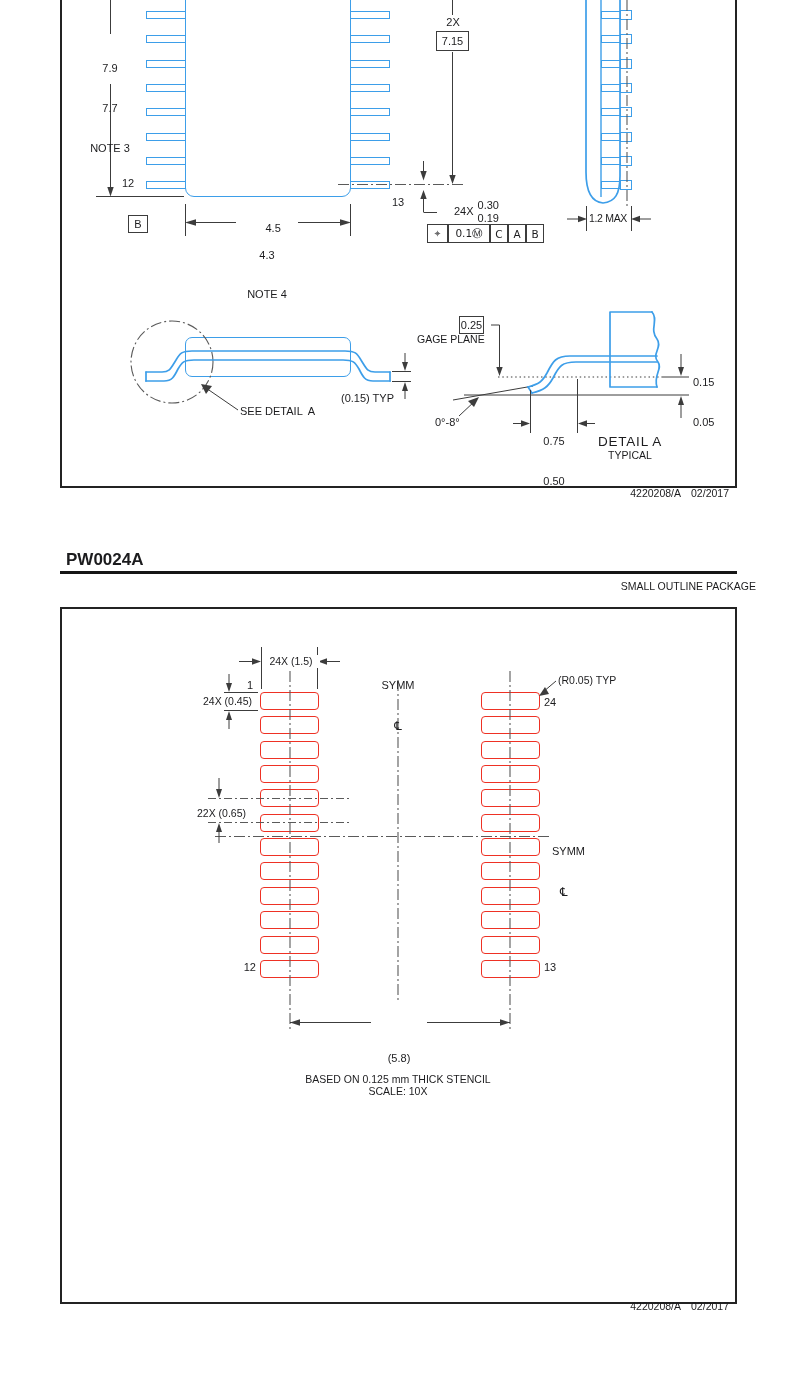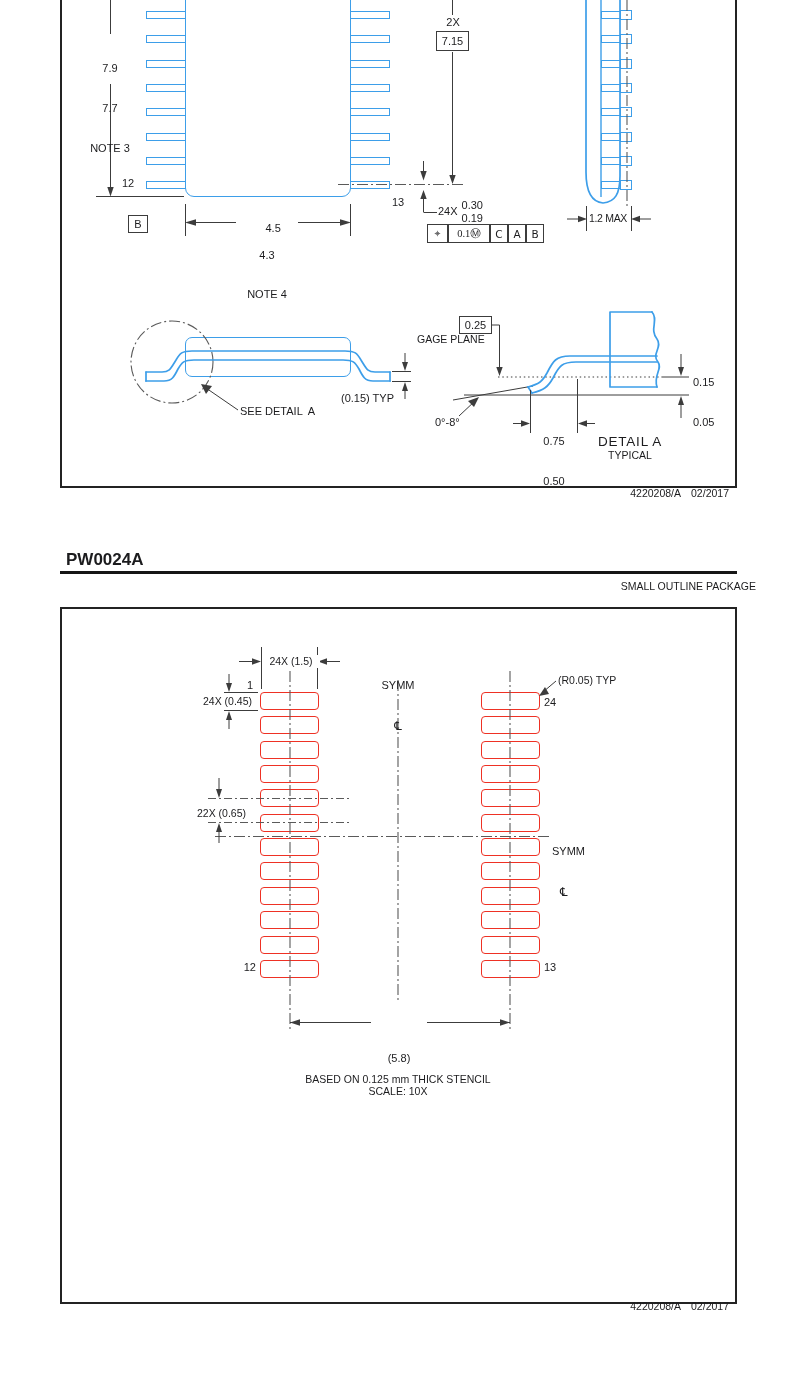--- a/index.html
+++ b/index.html
@@ -197,41 +197,41 @@
     <div>4.3</div>
     <div>NOTE 4</div>
   </div>
 
   <div class="bbox" style="left:128px;top:215px;width:20px;height:18px;">B</div>
 
   <div class="t tc" style="left:441px;top:16px;width:24px;">2X</div>
   <div class="bbox" style="left:436px;top:31px;width:33px;height:20px;">7.15</div>
 
   <div class="abs" style="left:438px;top:199px;display:flex;align-items:center;gap:4px;">
-    <span class="t" style="position:static;">24X</span>
+    <span class="t" style="position:static;margin-left:16px;">24X</span>
     <span style="display:inline-flex;flex-direction:column;font:11px/1.15 'Liberation Sans',sans-serif;">
       <span>0.30</span>
       <span>0.19</span>
     </span>
   </div>
 
   <div class="fcf" style="left:427px;top:224px;">
     <div style="width:21px;">⌖</div>
-    <div style="width:42px;font-family:Liberation Serif, serif;">0.1Ⓜ</div>
+    <div style="width:42px;">0.1Ⓜ</div>
     <div style="width:18px;">C</div>
     <div style="width:18px;">A</div>
     <div style="width:18px;">B</div>
   </div>
 
   <div class="t tc" style="left:584px;top:212px;width:48px;font-size:10.5px;letter-spacing:-0.3px;">1.2 MAX</div>
 
   <div class="t tr" style="left:330px;top:392px;width:64px;">(0.15) TYP</div>
   <div class="t" style="left:240px;top:405px;">SEE DETAIL  A</div>
 
-  <div class="bbox" style="left:459px;top:316px;width:33px;height:18px;">0.25</div>
+  <div class="bbox" style="left:459px;top:316px;width:25px;height:18px;">0.25</div>
   <div class="t" style="left:417px;top:333px;font-size:10.5px;">GAGE PLANE</div>
 
   <div class="t" style="left:693px;top:350px;">
     <div>0.15</div>
     <div>0.05</div>
   </div>
 
   <div class="t" style="left:435px;top:416px;">0°-8°</div>
 
   <div class="t tc" style="left:540px;top:409px;width:28px;">

